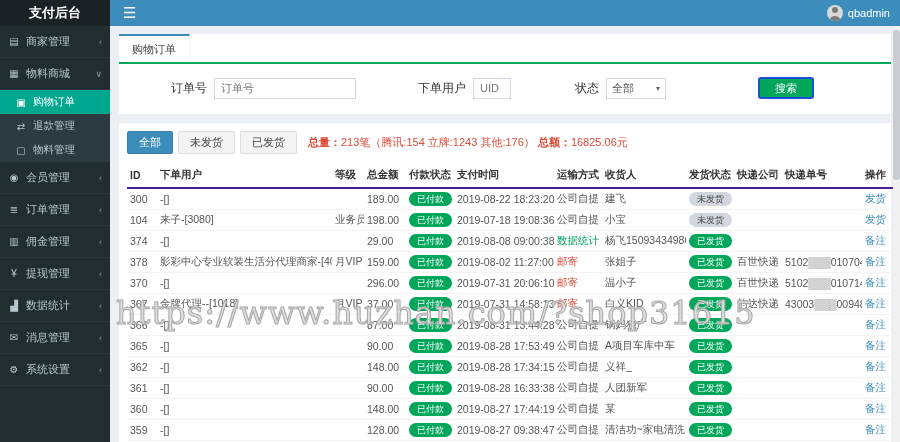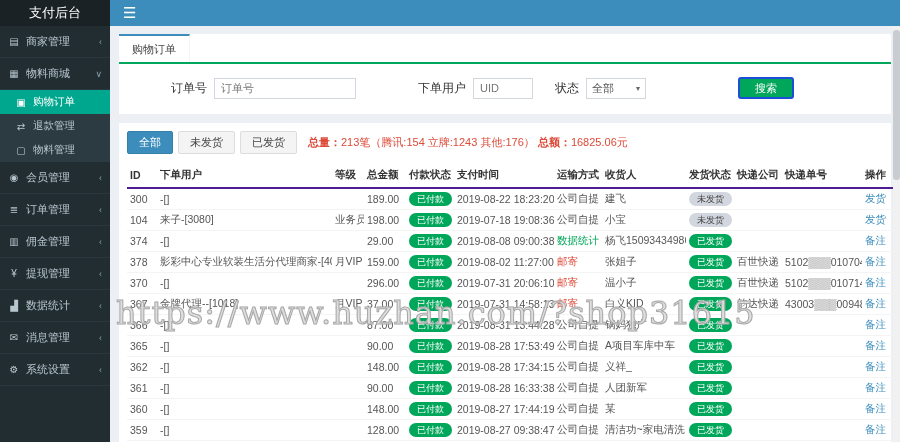--- a/index.html
+++ b/index.html
@@ -1,21 +1,21 @@
 <!DOCTYPE html>
 <html><head>
 <meta charset="utf-8">
 <style>
   * { box-sizing: border-box; margin: 0; padding: 0; }
   html,body { width:900px; height:442px; overflow:hidden; }
   body { font-family:"Liberation Sans","DejaVu Sans",sans-serif; background:#ecf0f5; position:relative; }
 
   
   .logo { position:absolute; left:0; top:0; width:110px; height:26px; background:#1a2226;
-          color:#fff; font-weight:normal; font-size:13px; text-align:center; line-height:26px; z-index:5; }
+          color:#fff; font-weight:bold; font-size:13px; text-align:center; line-height:26px; z-index:5; }
   .topbar { position:absolute; left:110px; top:0; right:0; height:26px; background:#3c8dbc; z-index:5; }
   .hamburger { color:#fff; font-size:15px; line-height:26px; padding:0 13px; display:inline-block; cursor:pointer; }
   .topbar-right { position:absolute; right:10px; top:0; height:26px; display:flex; align-items:center; gap:5px; }
   .avatar { width:16px; height:16px; border-radius:50%; background:#d9d9d9; position:relative; overflow:hidden; }
   .avatar::before { content:""; position:absolute; top:2px; left:5px; width:6px; height:6px; border-radius:50%; background:#7a7a7a; }
   .avatar::after  { content:""; position:absolute; bottom:-2px; left:2px; width:12px; height:7px; border-radius:6px 6px 0 0; background:#7a7a7a; }
   .topbar-user { color:#fff; font-size:11px; }
 
   
   .sidebar { position:absolute; left:0; top:26px; bottom:0; width:110px; background:#222d32; z-index:4; }
@@ -34,25 +34,25 @@
 
   .panel { background:#fff; }
   .tabs-row { display:flex; border-bottom:2px solid #00a65a; }
   .tab { padding:6px 13px 5px 13px; font-size:11px; color:#444; background:#fff;
          border-top:2px solid #3c8dbc; border-right:1px solid #f4f4f4; cursor:pointer; }
 
   .filter-row { display:flex; align-items:center; padding:13px 10px 15px 52px; font-size:12px; color:#333; }
   .filter-row label { margin-right:7px; }
   .filter-row input { height:21px; border:1px solid #d2d6de; padding:0 6px; font-size:11px; color:#555; outline:none; }
   .order-no-input { width:142px; }
-  .uid-input { width:60px; }
+  .uid-input { width:38px; }
   .sel { display:inline-flex; align-items:center; justify-content:space-between; width:60px; height:21px;
          border:1px solid #d2d6de; background:#fff; font-size:11px; color:#555; padding:0 5px; cursor:pointer; }
   .sel .caret { font-size:8px; color:#666; }
-  .gap1 { margin-left:62px; } .gap2 { margin-left:22px; }
+  .gap1 { margin-left:62px; } .gap2 { margin-left:64px; }
   .search-btn { margin-left:92px; background:#00a65a; border:2px solid #1d4ed8; color:#fff; height:22px;
                 padding:0 15px; font-size:11px; border-radius:3px; cursor:pointer; }
 
   .panel2 { margin-top:9px; background:#fff; padding:8px 8px 0 8px; }
   .seg-row { display:flex; align-items:center; }
   .seg-btn { font-size:11px; padding:3px 11px; border:1px solid #ddd; background:#f4f4f4; color:#444;
              margin-right:5px; cursor:pointer; border-radius:2px; }
   .seg-btn.active { background:#3c8dbc; border-color:#367fa9; color:#fff; }
   .stats { font-size:11px; color:#dd4b39; margin-left:6px; white-space:nowrap; }
   .stats b { font-weight:bold; }
@@ -80,20 +80,24 @@
   .scrollbar { position:absolute; right:0; top:26px; bottom:0; width:7px; background:#f1f1f1; z-index:20; }
   .scroll-thumb { position:absolute; top:4px; right:0; width:7px; height:150px; background:#c9cdd2; border-radius:3px; }
 </style>
 </head>
 <body>
 
 <div class="logo">支付后台</div>
 
 <div class="topbar">
   <span class="hamburger">☰</span>
+  <div class="topbar-right">
+    <span class="avatar"></span>
+    <span class="topbar-user">qbadmin</span>
+  </div>
 </div>
 
 <div class="sidebar">
   <div id="sidebar-menu">
       <div class="menu-item">
         <span class="menu-icon">▤</span>
         <span class="menu-label">商家管理</span>
         <span class="chev">‹</span>
       </div>
       <div class="menu-item">

